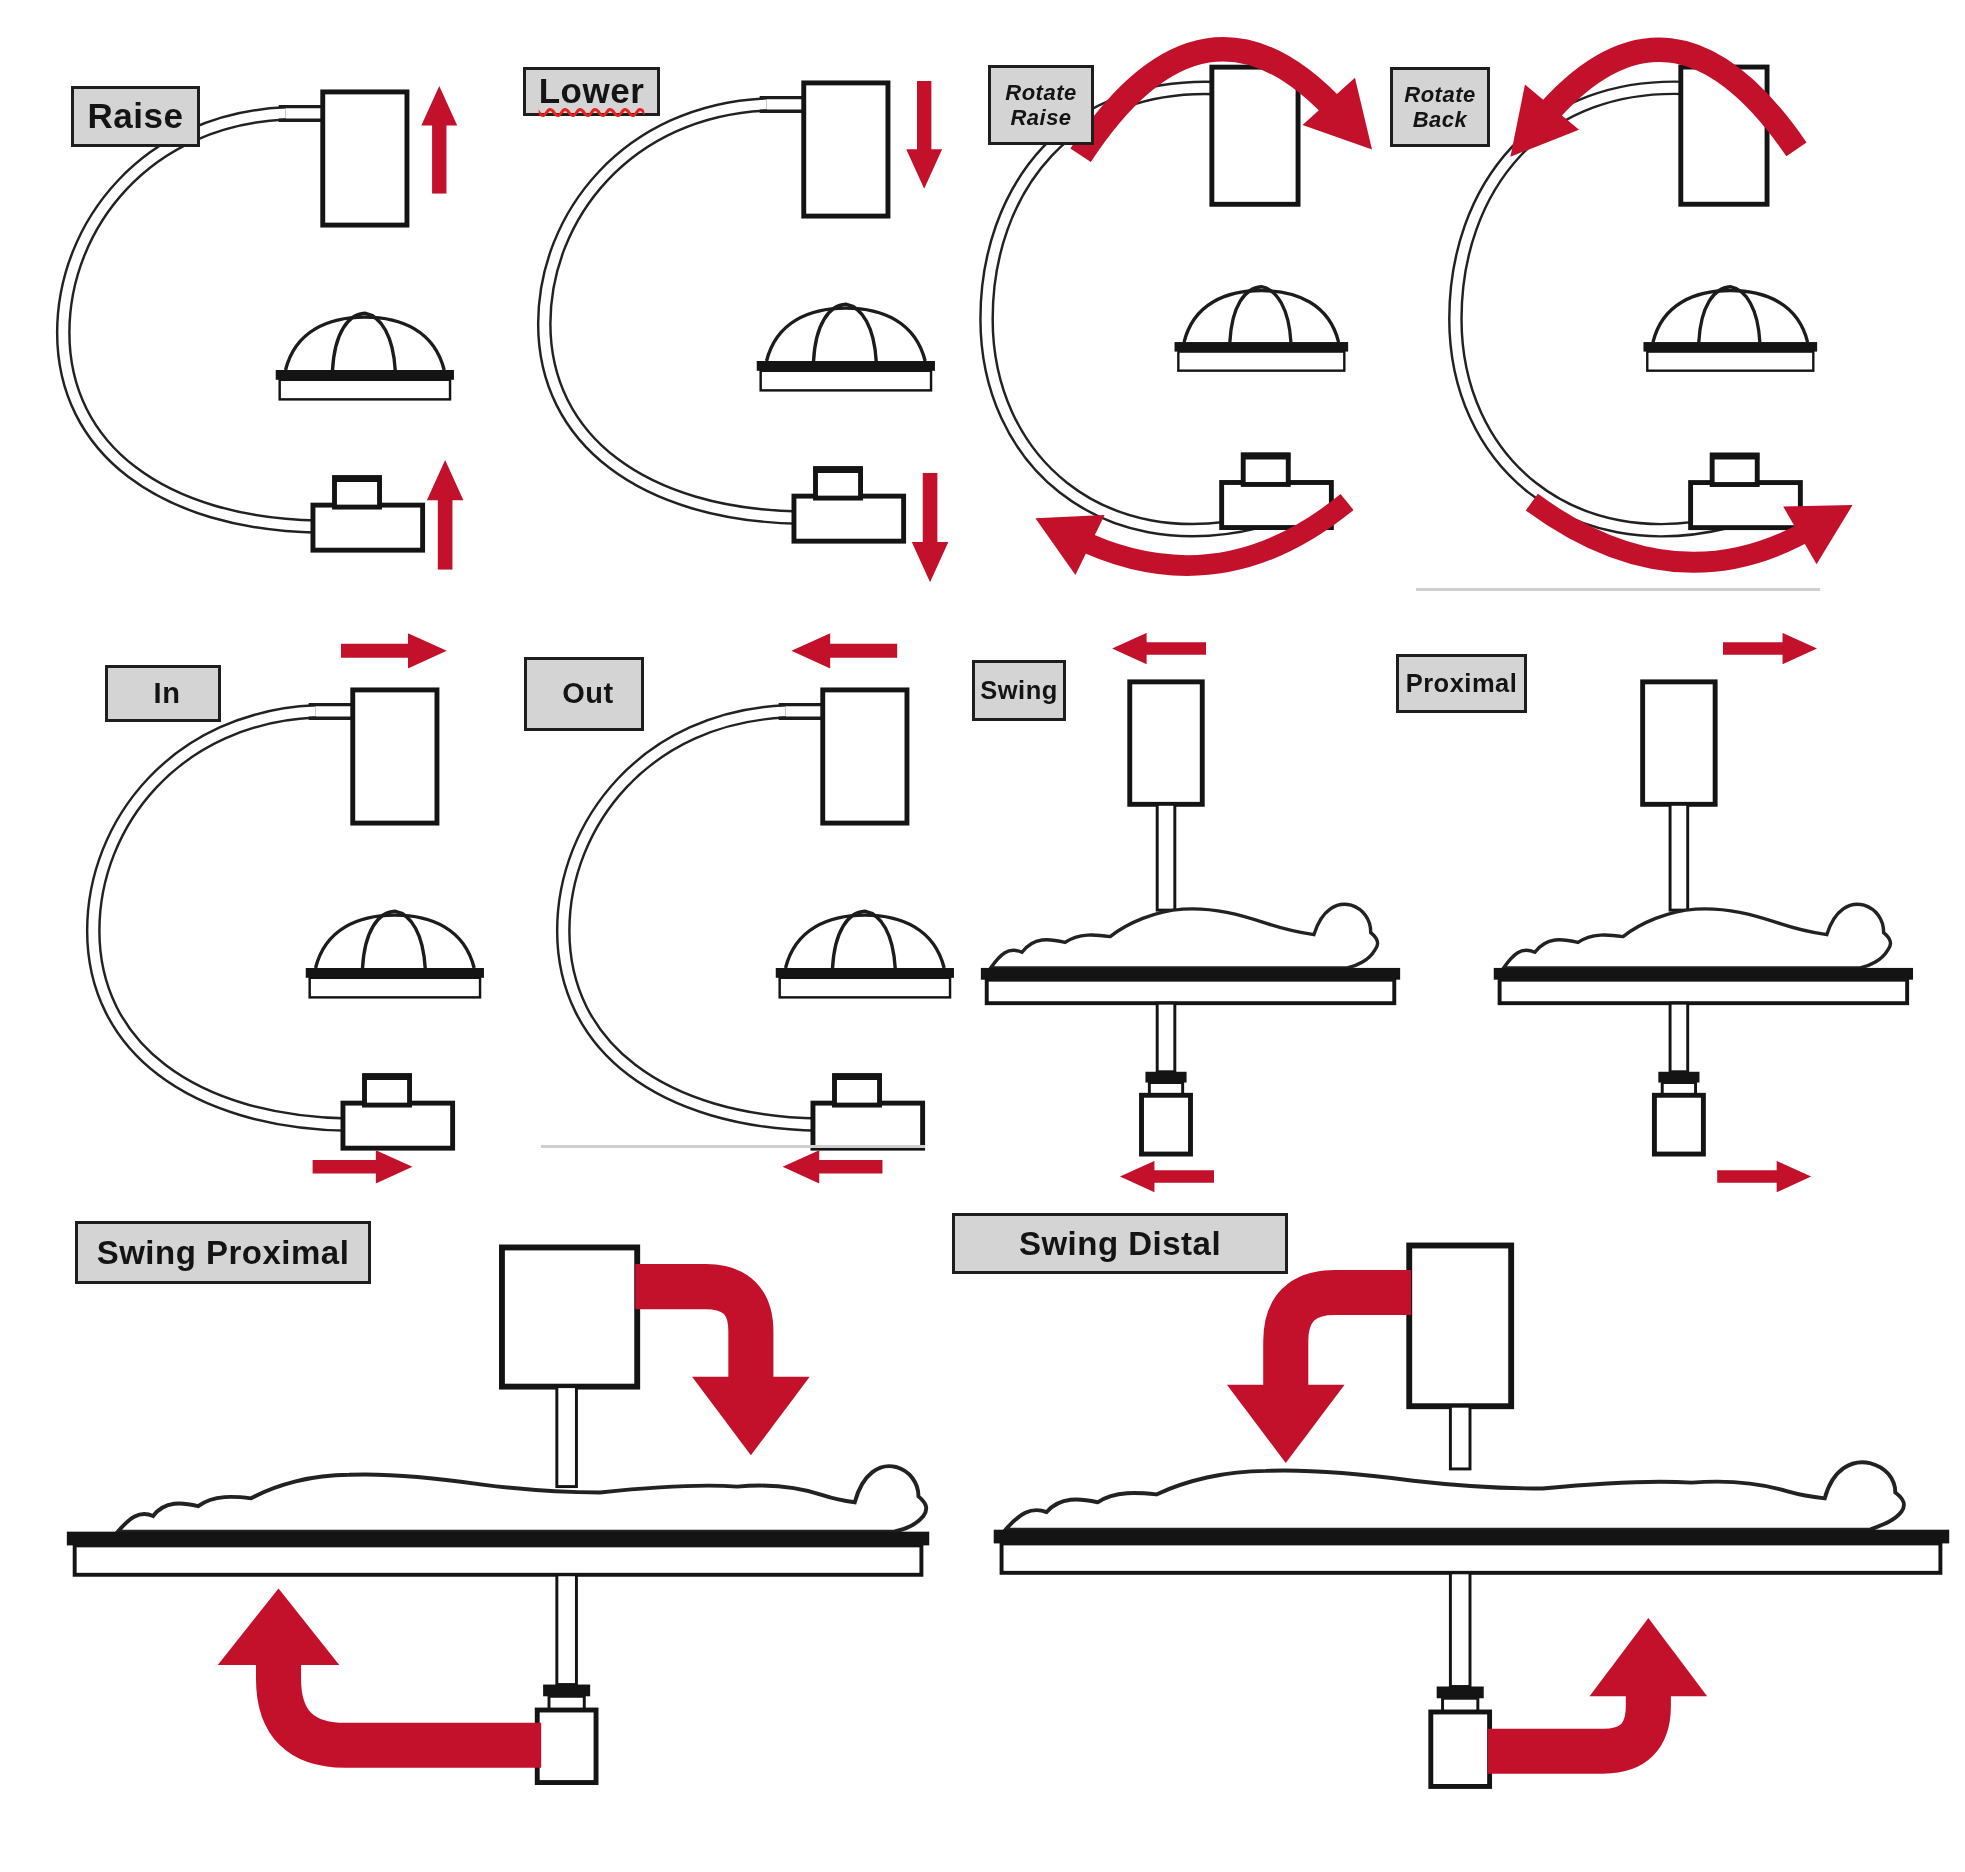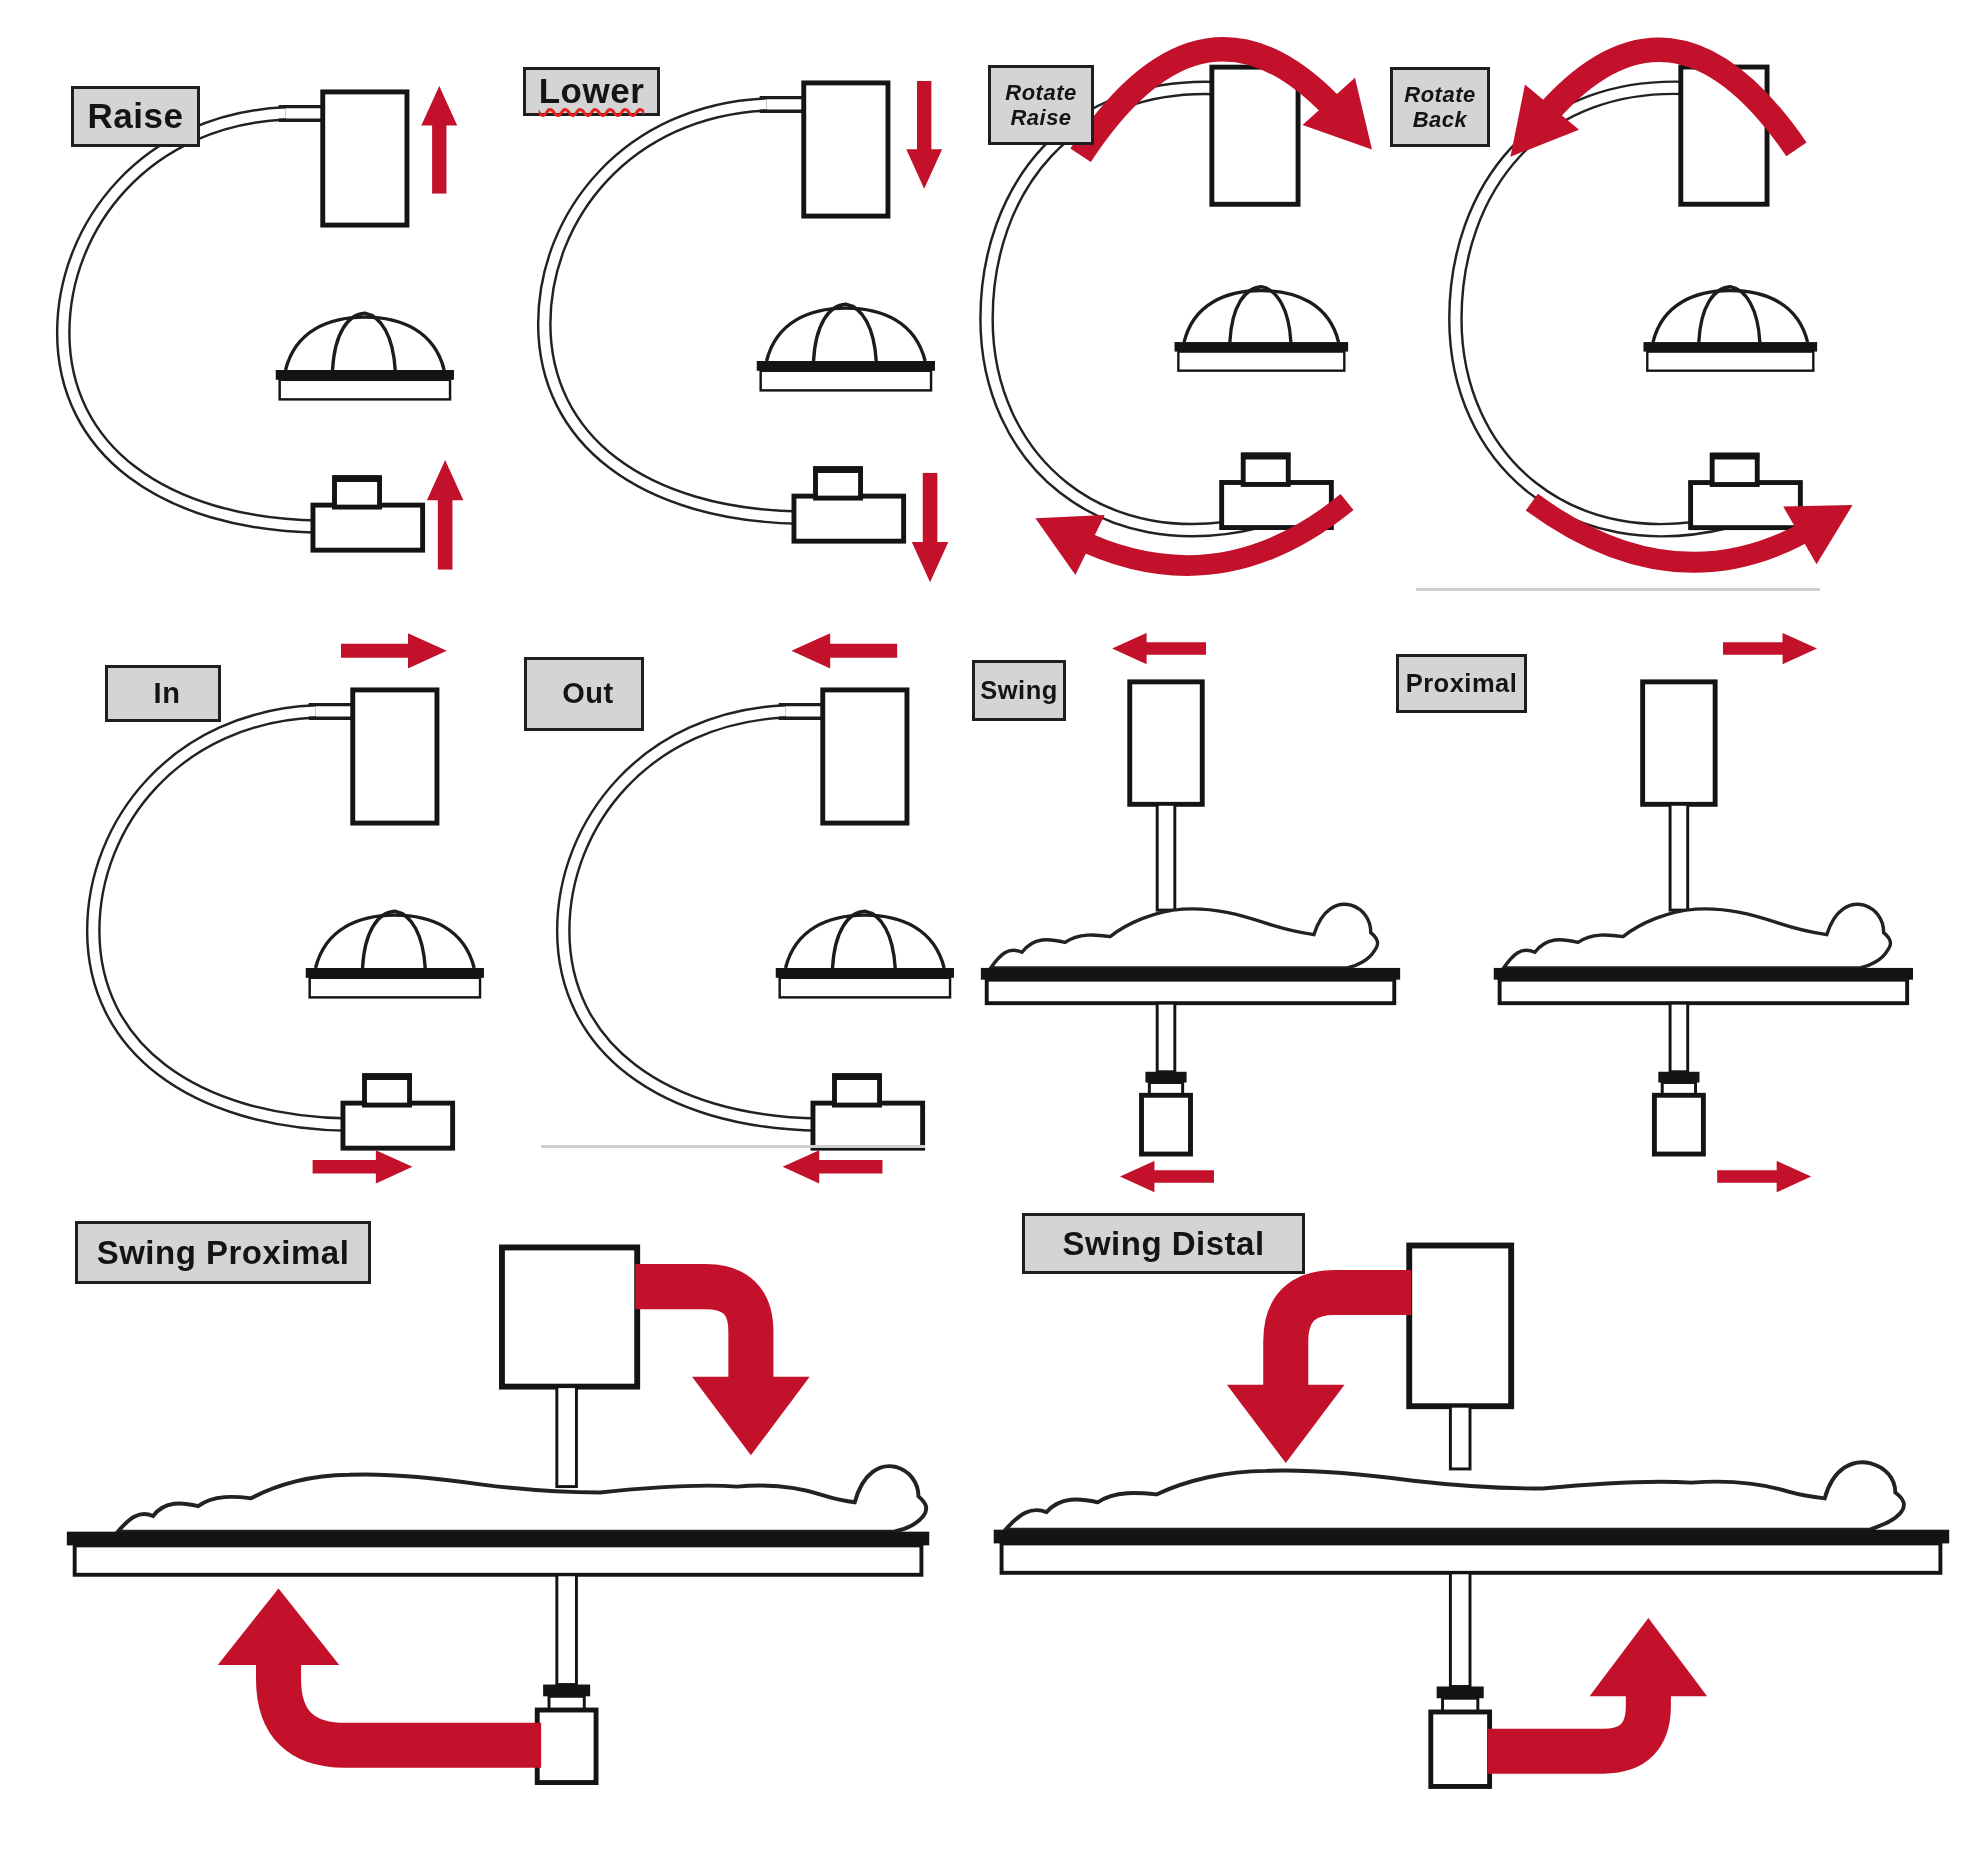--- a/index.html
+++ b/index.html
@@ -249,18 +249,18 @@
       <g>
         <path d="M 440 88 H 362 Q 312 88 312 138 V 184" fill="none" stroke="#c3112b" stroke-width="46"></path>
         <polygon points="252,182 372,182 312,262" fill="#c3112b"></polygon>
       </g>
       <g>
         <path d="M 518 556 H 636 Q 682 556 682 510 V 498" fill="none" stroke="#c3112b" stroke-width="46"></path>
         <polygon points="622,500 742,500 682,420" fill="#c3112b"></polygon>
       </g>
     </svg>
   </div>
-  <div class="label f34" style="left:1022px;top:1213px;width:283px;height:61px">
+  <div class="label f34" style="left:952px;top:1213px;width:336px;height:61px">
     <span>Swing Distal</span>
   </div>
 
 </div>
 
 
 </body></html>

